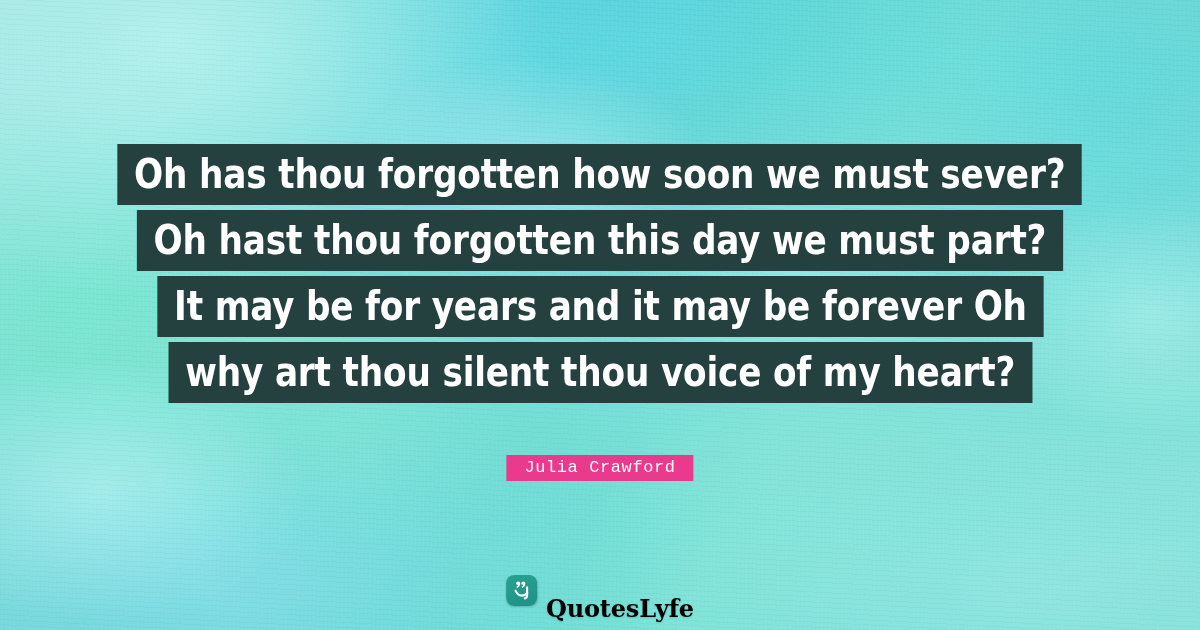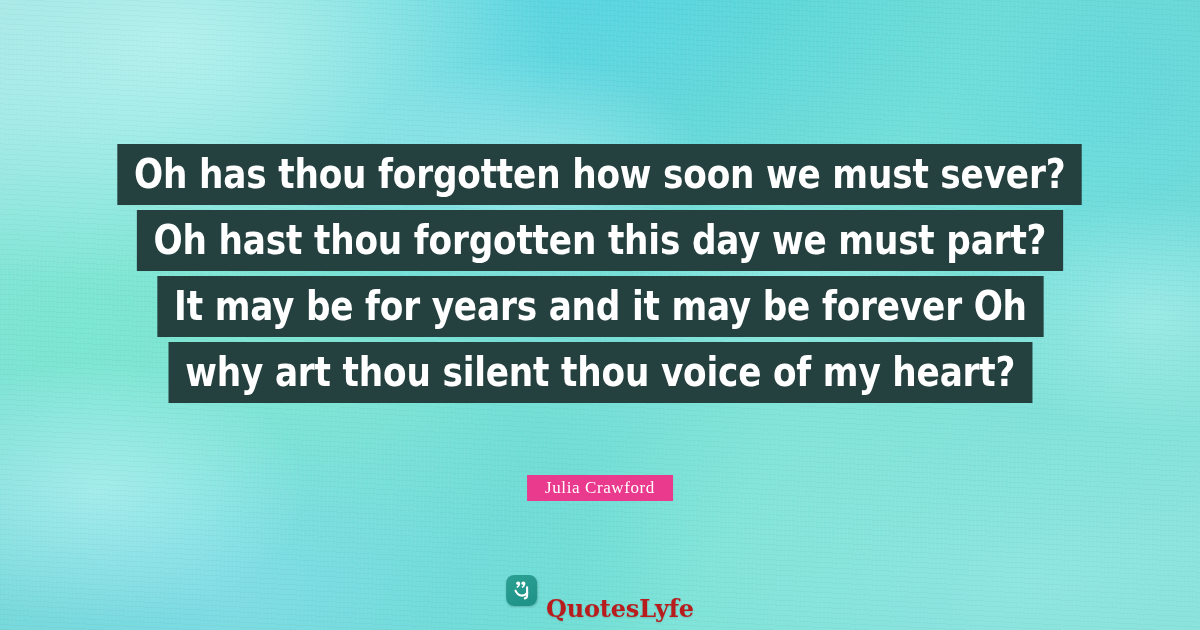--- a/index.html
+++ b/index.html
@@ -98,24 +98,24 @@
     white-space: nowrap;
     box-sizing: border-box;
     transform: scaleX(0.93);
   }
 
   
   #author-badge {
     position: absolute;
     left: 50%;
     transform: translateX(-50%);
-    top: 475px;
+    top: 455px;
     background-color: #ea3a8e;
     color: #ffffff;
-    font-family: Liberation Serif, serif;
+    font-family: Liberation Mono, monospace;
     font-size: 17px;
     line-height: 26px;
     height: 26px;
     padding: 0 18px;
     letter-spacing: .6px;
     white-space: nowrap;
     box-sizing: border-box;
   }
 
   
@@ -132,21 +132,21 @@
     width: 31px;
     height: 31px;
     border-radius: 8px;
     background: linear-gradient(160deg, #2aa092 0%, #1f9187 100%);
     display: flex;
     align-items: center;
     justify-content: center;
     box-shadow: 0 1px 2px rgba(0,0,0,.18);
   }
   #logo-text {
-    color: #b91c1c;
+    color: #000000;
     font-family: "DejaVu Serif", "Liberation Serif", serif;
     font-weight: 700;
     font-size: 24px;
     letter-spacing: -0.2px;
     text-shadow: 0 1px 2px rgba(0,0,0,.14);
     margin-top: 37px;
   }
 </style>
 </head>
 <body>

